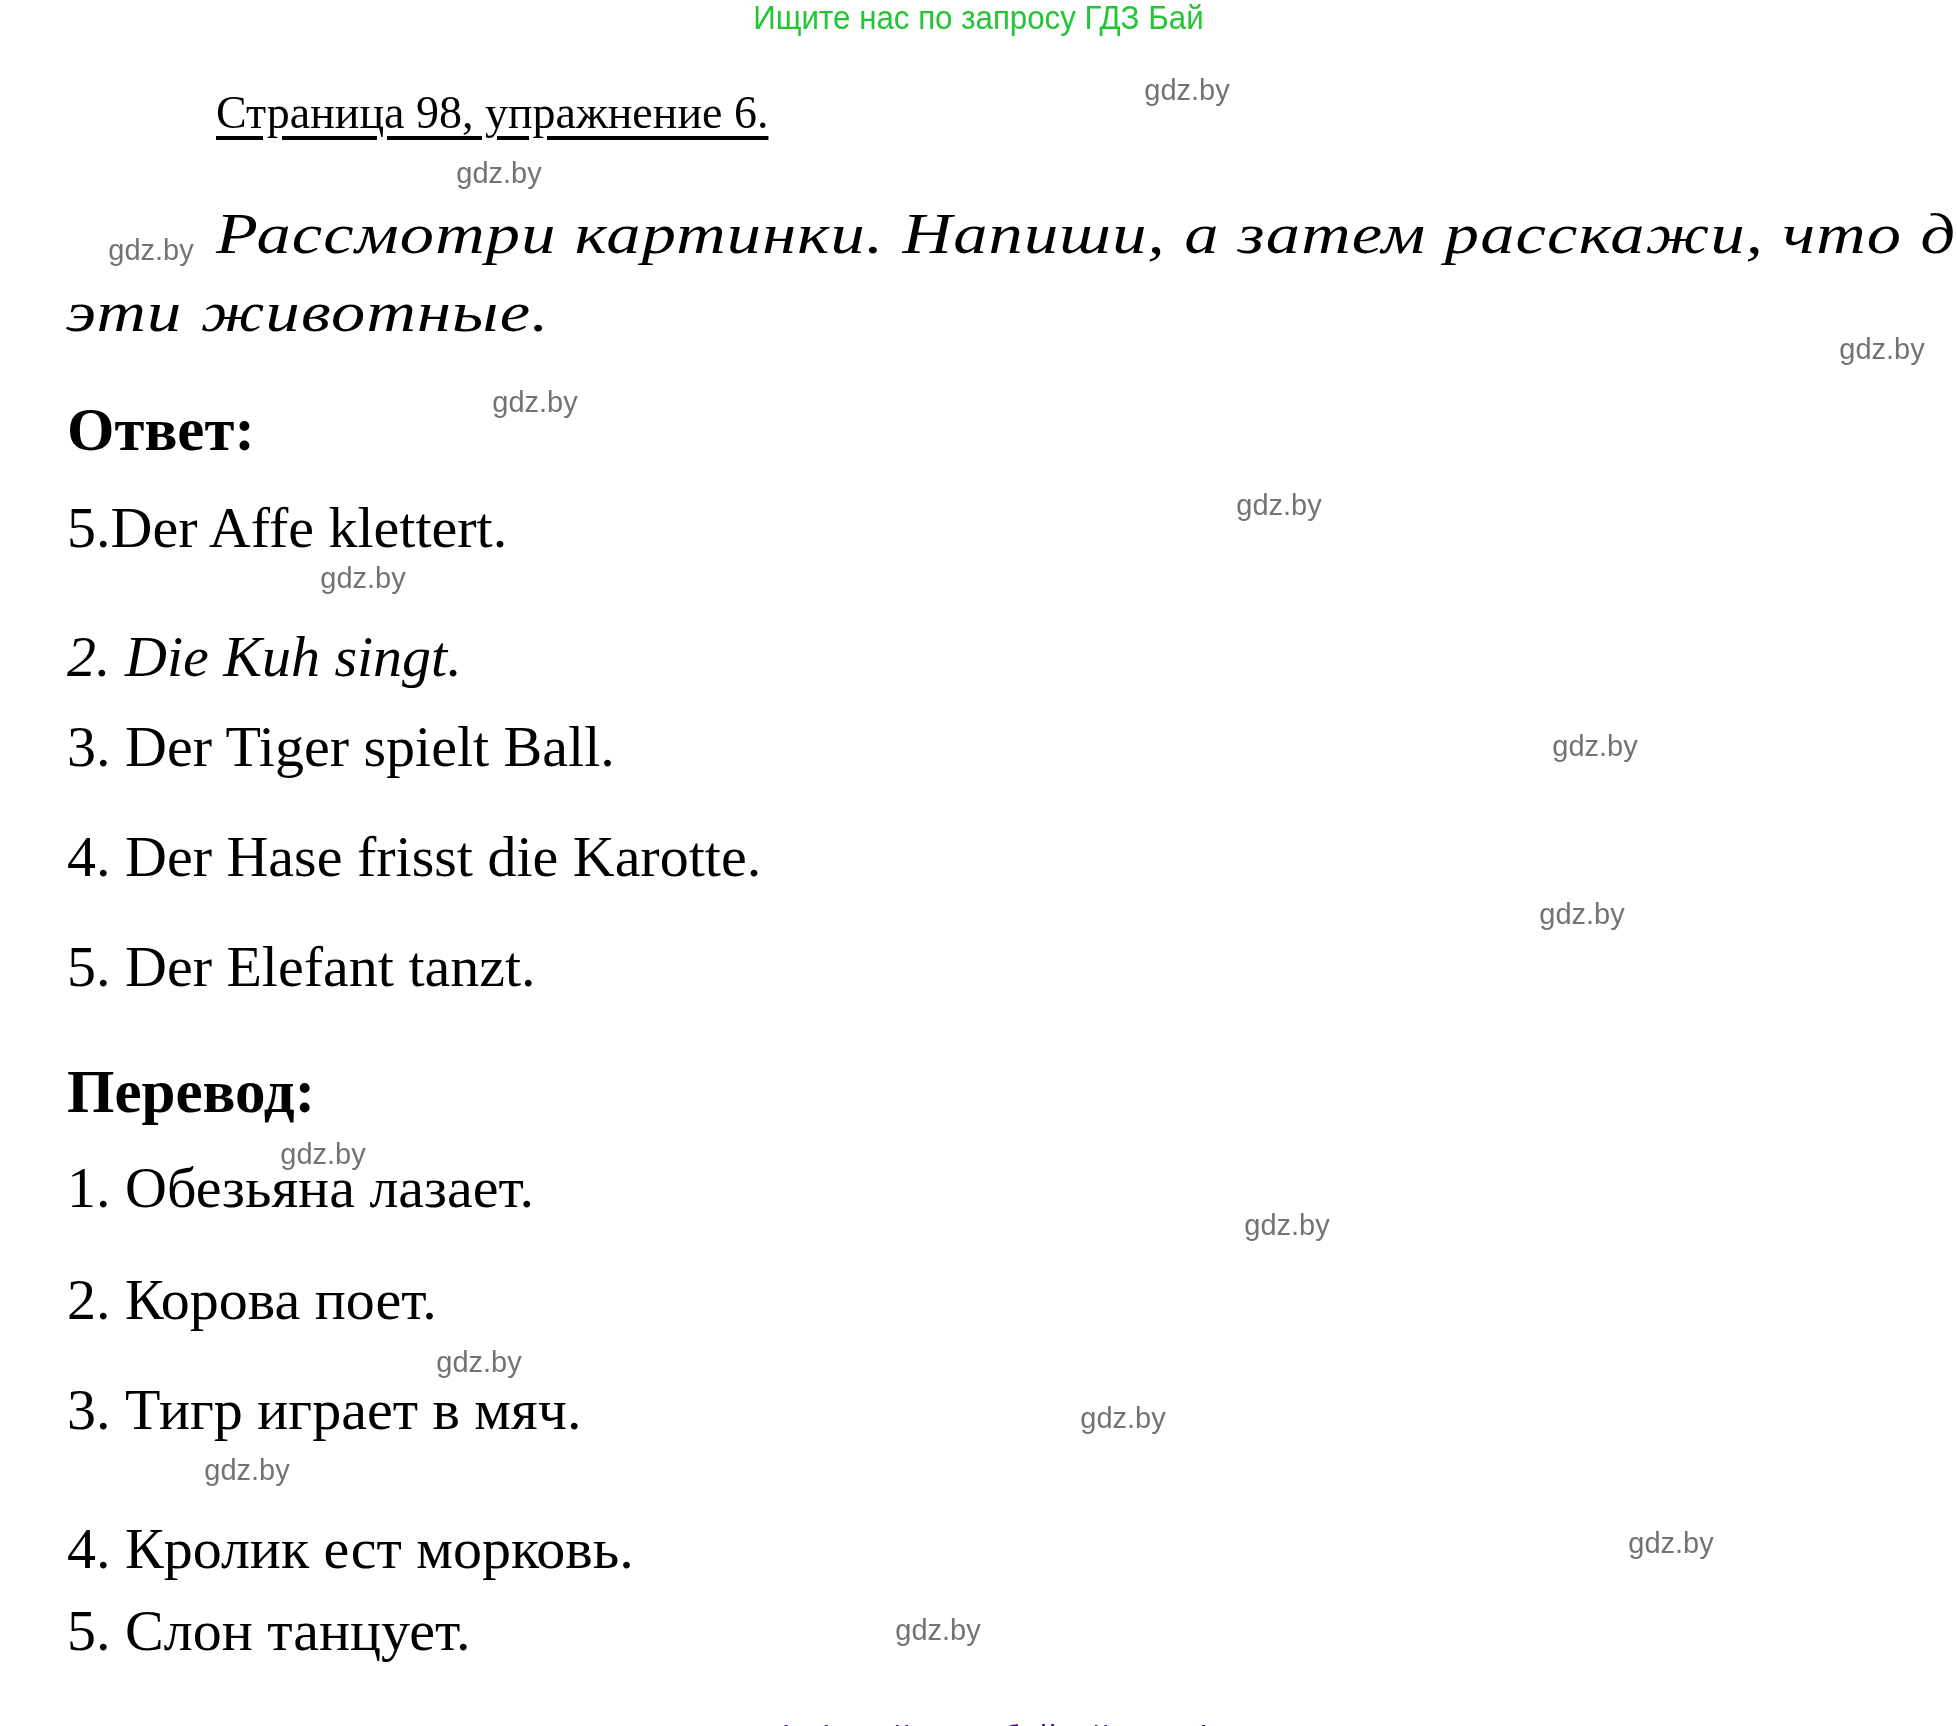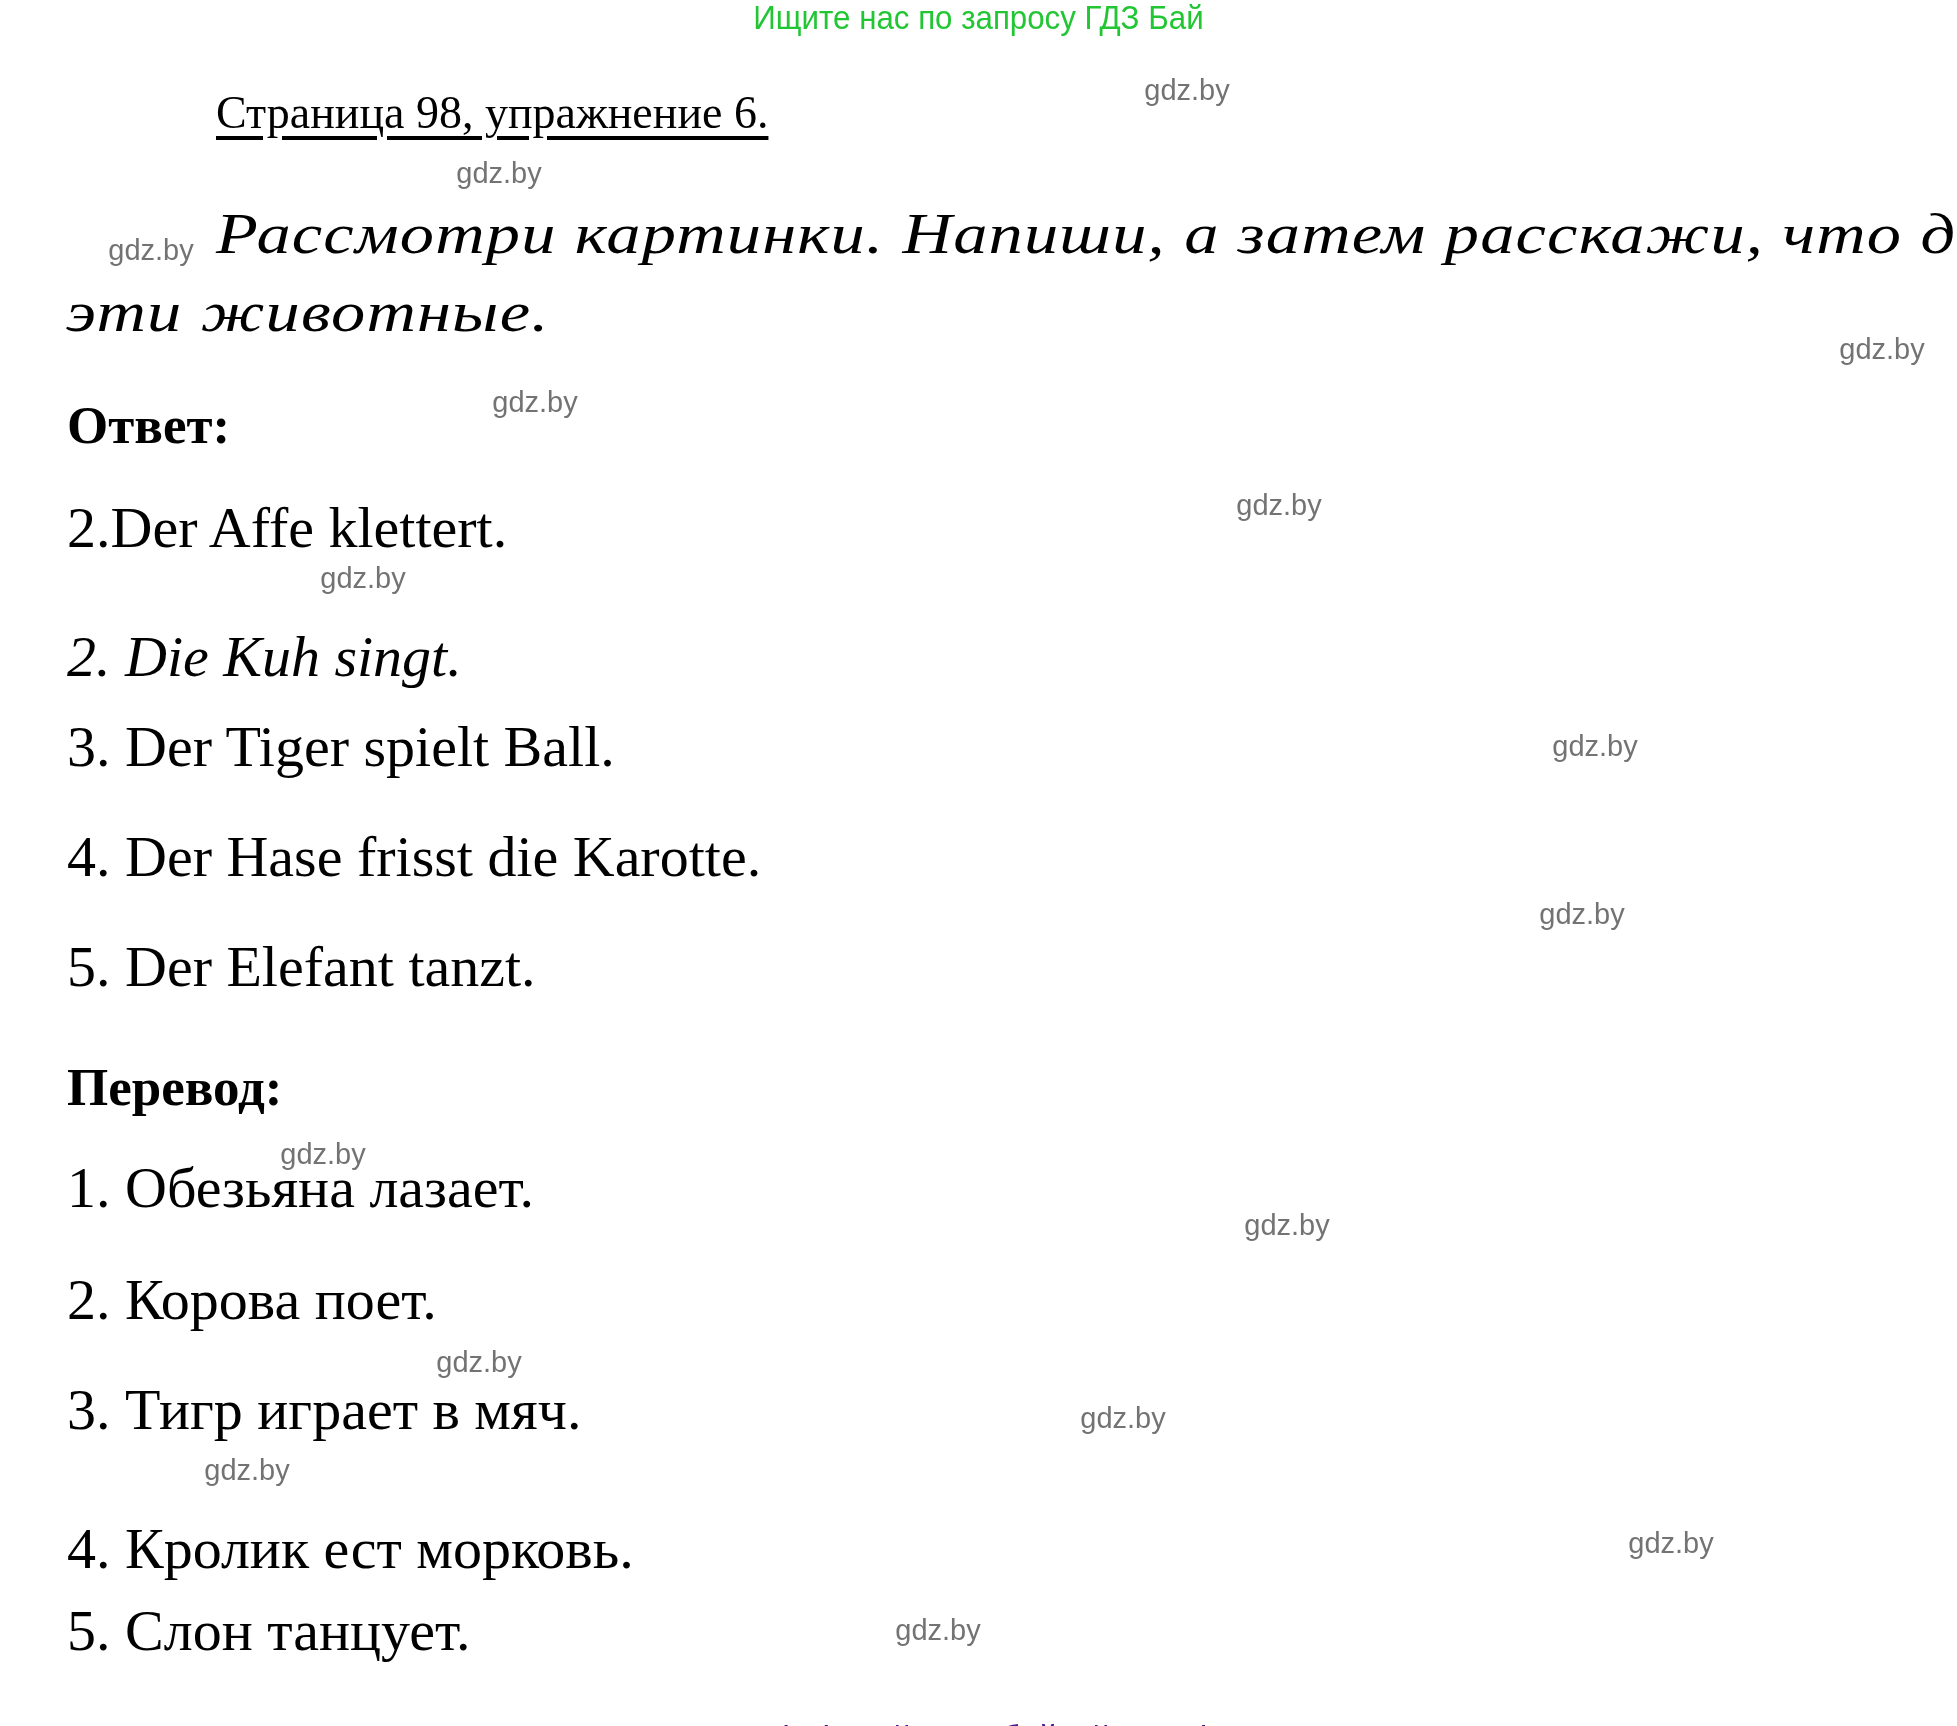--- a/index.html
+++ b/index.html
@@ -3,40 +3,40 @@
 <meta charset="utf-8">
 <style>
   html, body { margin:0; padding:0; }
   body { width:1957px; height:1726px; background:#ffffff; position:relative; overflow:hidden; color:#000; }
   .abs { position:absolute; white-space:nowrap; line-height:1; }
   .serif { font-family:"Liberation Serif", "DejaVu Serif", serif; }
   .sans { font-family:"Liberation Sans", "DejaVu Sans", sans-serif; }
   .header-banner { left:0; width:1957px; top:0; text-align:center; font-size:34px; transform:scaleX(0.92); }
   .title { left:216px; top:90px; font-size:46px; text-decoration:underline; text-decoration-thickness:4px; text-underline-offset:8px; }
   .instruction { font-style:italic; font-size:58px; letter-spacing:1px; }
-  .heading { font-weight:bold; font-size:53px; left:67px; }
+  .heading { font-weight:bold; font-size:61px; left:67px; }
   .line { font-size:58px; left:67px; }
   .wm { font-size:29px; color:#737373; transform:translate(-50%,-50%); }
   .footer { left:0; width:1957px; text-align:center; top:1686px; font-size:34px; word-spacing:6px; }
 </style>
 </head>
 <body>
 
 <div class="abs sans header-banner" style="color:#22c634;">
   <span>Ищите нас по запросу ГДЗ Бай</span>
 </div>
 
 <div class="abs serif title">Страница 98, упражнение 6.</div>
 
 <div class="abs serif instruction" style="left:216px; top:205px; transform:scaleX(1.18); transform-origin:left top;">Рассмотри картинки. Напиши, а затем расскажи, что делают</div>
 <div class="abs serif instruction" style="left:66px; top:283px; transform:scaleX(1.18); transform-origin:left top;">эти животные.</div>
 
 <div class="abs serif heading" style="top:399px;">Ответ:</div>
 
-<div class="abs serif line" style="top:499px;">2.Der Affe klettert.</div>
+<div class="abs serif line" style="top:499px;">5.Der Affe klettert.</div>
 <div class="abs serif line" style="top:628px;font-style:italic;">2. Die Kuh singt.</div>
 <div class="abs serif line" style="top:718px;text-align:center;">3. Der Tiger spielt Ball.</div>
 <div class="abs serif line" style="top:828px;">4. Der Hase frisst die Karotte.</div>
 <div class="abs serif line" style="top:938px;text-align:center;">5. Der Elefant tanzt.</div>
 
 <div class="abs serif heading" style="top:1061px;">Перевод:</div>
 
 <div class="abs serif line" style="top:1159px;text-align:center;">1. Обезьяна лазает.</div>
 <div class="abs serif line" style="top:1271px;">2. Корова поет.</div>
 <div class="abs serif line" style="top:1381px;">3. Тигр играет в мяч.</div>

